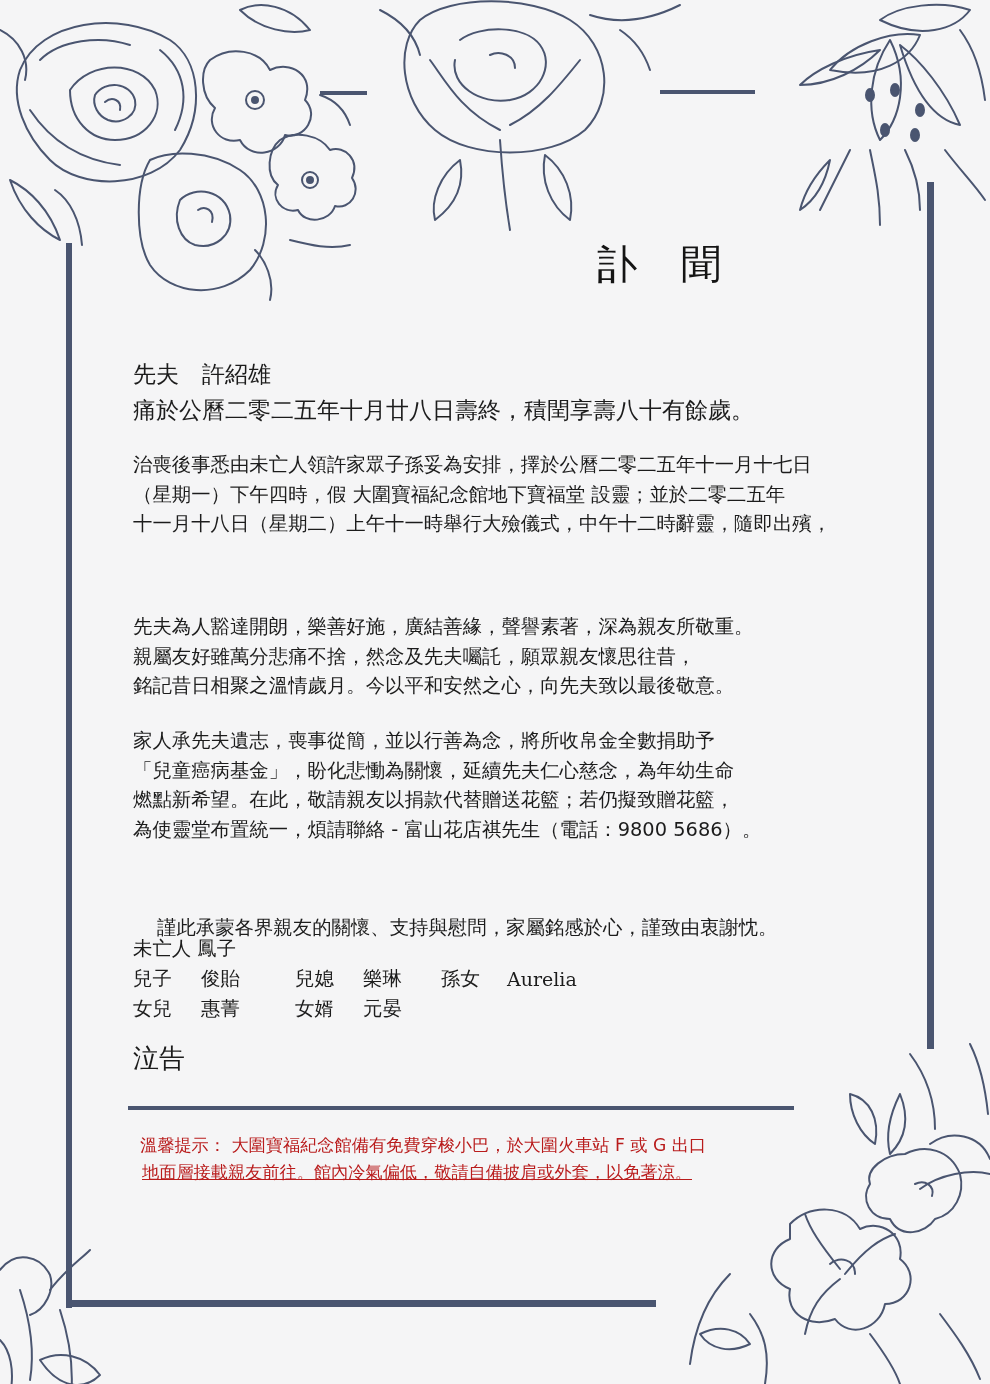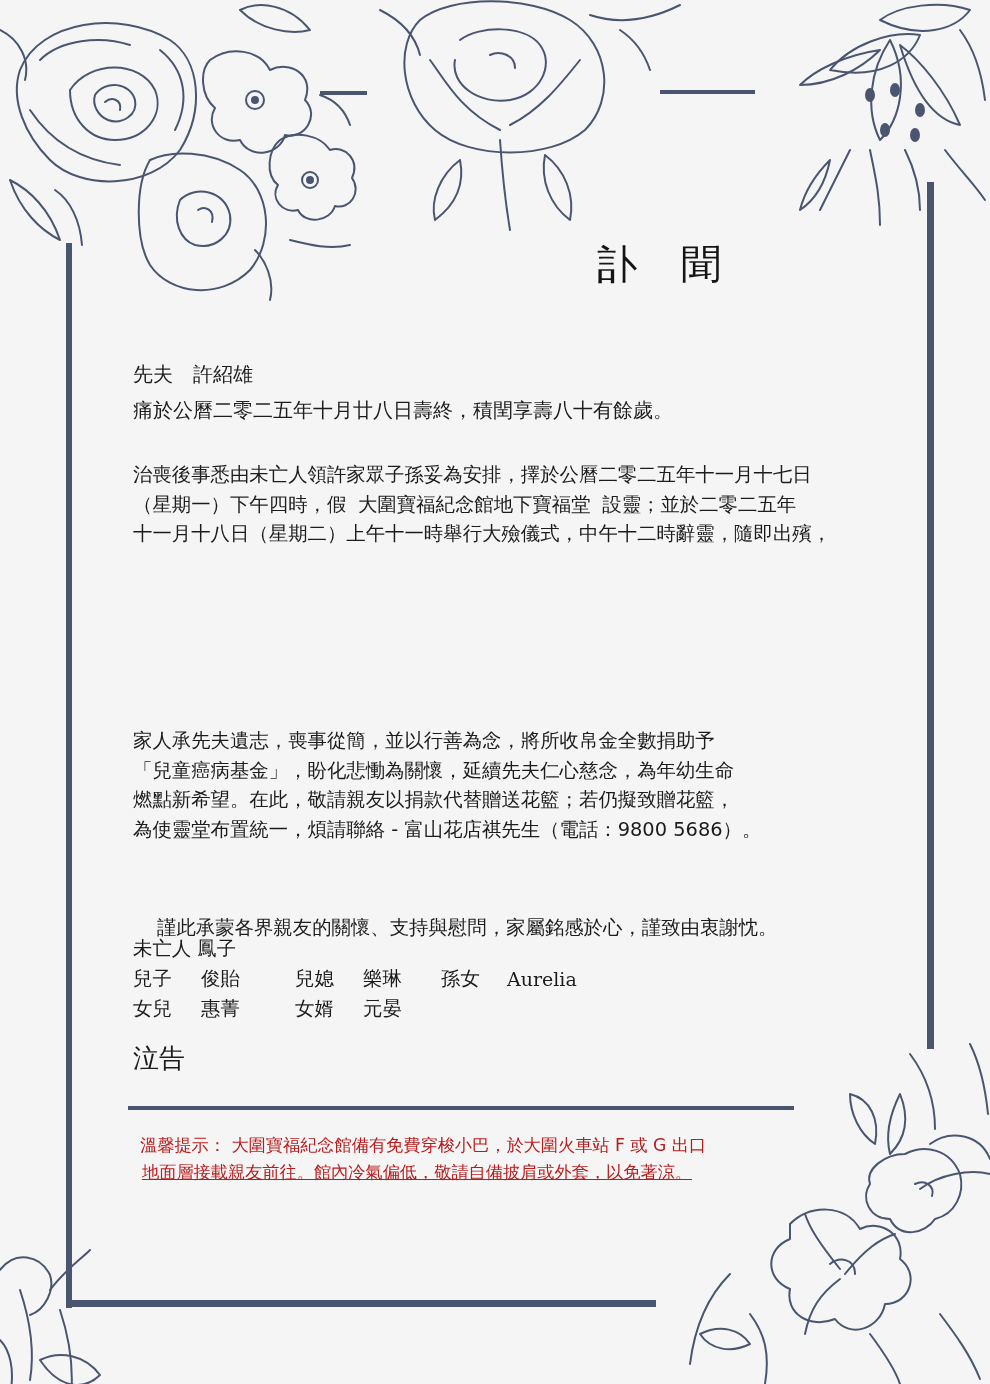--- a/index.html
+++ b/index.html
@@ -14,25 +14,25 @@
     .frame { position: absolute; background: #4a5570; }
     .deco { position: absolute; pointer-events: none; }
     .deco path, .deco circle, .deco ellipse { fill: none; stroke: #4a5570; stroke-width: 2; stroke-linecap: round; stroke-linejoin: round; }
     .deco .fill { fill: #4a5570; }
     .title {
       position: absolute; left: 597px; top: 236px;
       font-size: 40px; letter-spacing: 44px; color: #141414;
       line-height: 56px; white-space: nowrap;
     }
     .text { position: absolute; left: 133px; white-space: nowrap; }
-    .deceased { top: 356px; font-size: 20px; line-height: 36px; }
+    .deceased { top: 356px; font-size: 23px; line-height: 36px; }
     .deceased .line { display: block; height: 36px; }
     .para { font-size: 19.4px; line-height: 29.5px; }
     .para .line { display: block; height: 29.5px; }
-    .p1 { top: 462px; font-family: Liberation Mono, monospace; }
+    .p1 { top: 450px; }
     .p2 { top: 612px; }
     .p3 { top: 726px; }
     .p4 { top: 913px; margin-left: 24px; }
     .sign { top: 926px; font-size: 19.4px; line-height: 30px; }
     .sign-row { display: flex; height: 30px; }
     .sign-row span { display: inline-block; margin-top: 8px; }
     .c1 { width: 68px; } .c2 { width: 94px; } .c3 { width: 68px; } .c4 { width: 78px; } .c5 { width: 66px; }
     .latin { font-family: "DejaVu Serif", "Liberation Serif", serif; font-weight: normal; font-size: 19px; }
     .closing { top: 1043px; font-size: 26px; line-height: 30px; }
     .divider { position: absolute; left: 128px; top: 1106px; width: 666px; height: 4px; background: #4a5570; }
@@ -146,20 +146,25 @@
     <span class="line">先夫　許紹雄</span>
     <span class="line">痛於公曆二零二五年十月廿八日壽終，積閏享壽八十有餘歲。</span>
   </div>
 
   <div class="text para p1">
     <span class="line">治喪後事悉由未亡人領許家眾子孫妥為安排，擇於公曆二零二五年十一月十七日</span>
     <span class="line">（星期一）下午四時，假 大圍寶福紀念館地下寶福堂 設靈；並於二零二五年</span>
     <span class="line">十一月十八日（星期二）上午十一時舉行大殮儀式，中午十二時辭靈，隨即出殯，</span>
   </div>
 
+  <div class="text para p2">
+    <span class="line">先夫為人豁達開朗，樂善好施，廣結善緣，聲譽素著，深為親友所敬重。</span>
+    <span class="line">親屬友好雖萬分悲痛不捨，然念及先夫囑託，願眾親友懷思往昔，</span>
+    <span class="line">銘記昔日相聚之溫情歲月。今以平和安然之心，向先夫致以最後敬意。</span>
+  </div>
 
   <div class="text para p3">
     <span class="line">家人承先夫遺志，喪事從簡，並以行善為念，將所收帛金全數捐助予</span>
     <span class="line">「兒童癌病基金」，盼化悲慟為關懷，延續先夫仁心慈念，為年幼生命</span>
     <span class="line">燃點新希望。在此，敬請親友以捐款代替贈送花籃；若仍擬致贈花籃，</span>
     <span class="line">為使靈堂布置統一，煩請聯絡 - 富山花店祺先生（電話：9800 5686）。</span>
   </div>
 
   <div class="text para p4">
     <span class="line">謹此承蒙各界親友的關懷、支持與慰問，家屬銘感於心，謹致由衷謝忱。</span>

